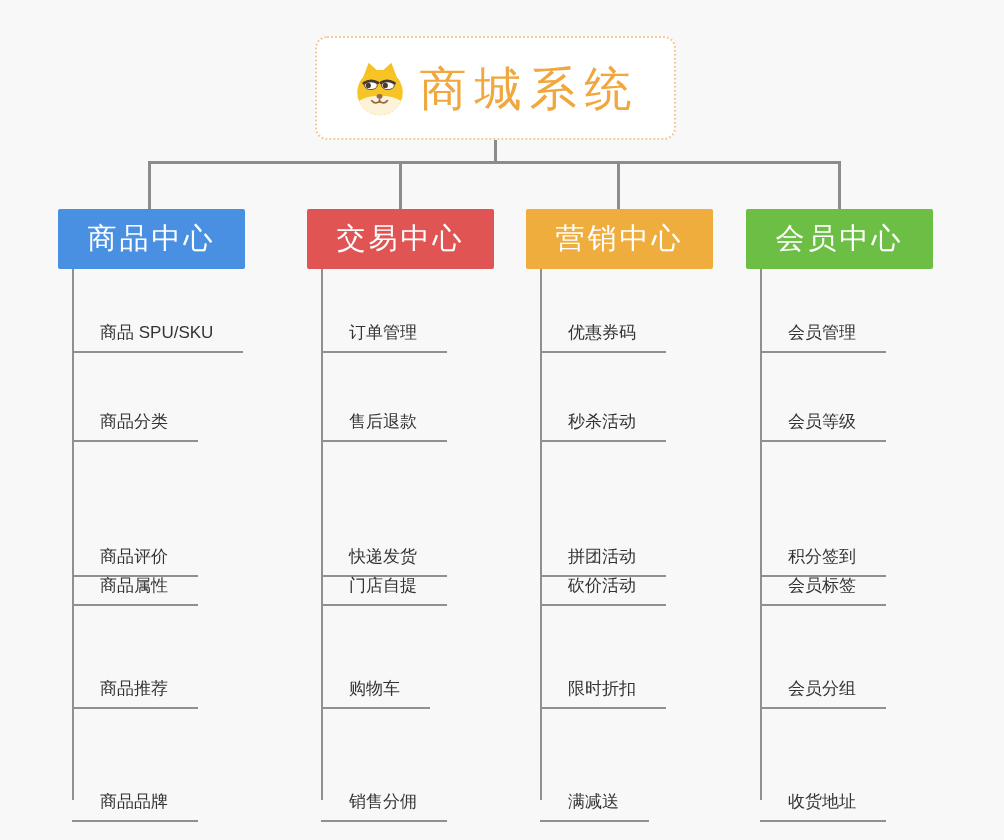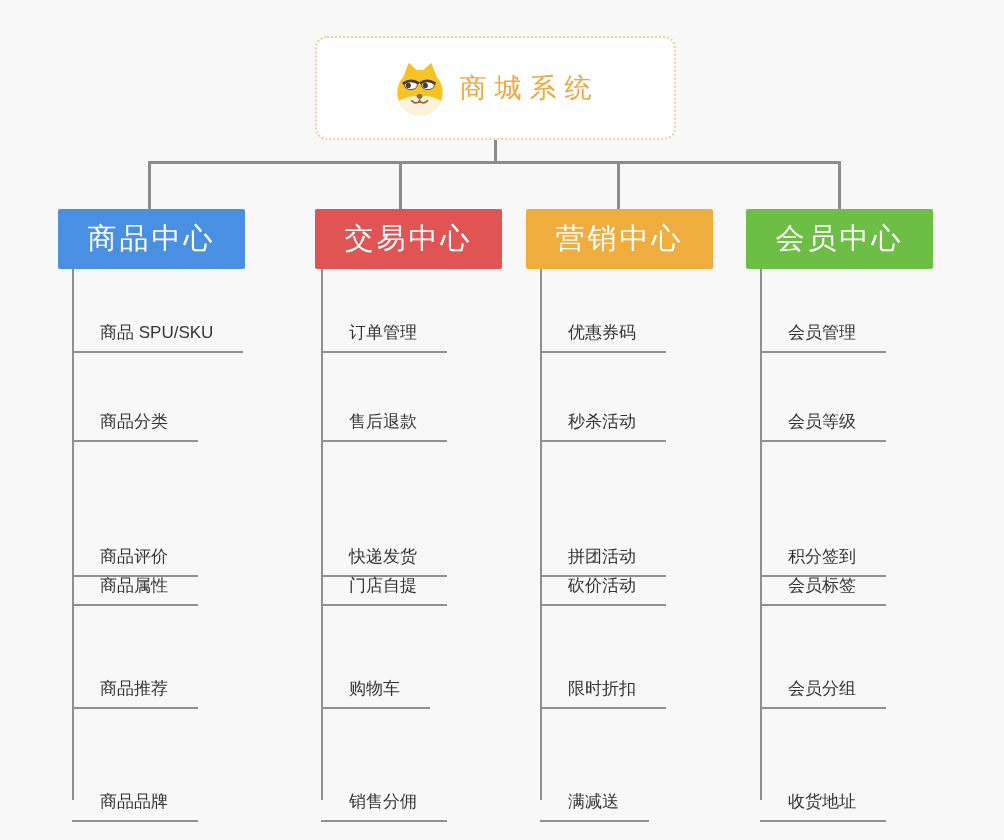--- a/index.html
+++ b/index.html
@@ -32,39 +32,39 @@
     position:absolute;left:315px;top:36px;width:361px;height:104px;
     background:#ffffff;
     border:2px dotted #f5cc8f;
     border-radius:12px;
     box-sizing:border-box;
     display:flex;align-items:center;justify-content:center;gap:12px;
     cursor:pointer;
   }
   .root-title{
     color:#f0a73d;
-    font-size:27px;
+    font-size:47px;
     letter-spacing:8px;
     line-height:1;
     white-space:nowrap;
   }
   .doge{width:56px;height:56px;flex:0 0 auto;}
   
   .branch{
     position:absolute;top:209px;width:187px;height:60px;
     border-radius:2px;
     color:#ffffff;
     font-size:29px;
     letter-spacing:3px;
     display:flex;align-items:center;justify-content:center;
     white-space:nowrap;
     cursor:pointer;
   }
   .branch1{left:58px;}
-  .branch2{left:315px;}
+  .branch2{left:307px;}
   .branch3{left:526px;}
   .branch4{left:746px;}
   
   .col{position:absolute;top:319px;}
   .col1{left:72px;}
   .col2{left:321px;}
   .col3{left:540px;}
   .col4{left:760px;}
   .leaf{
     position:absolute;left:0;

